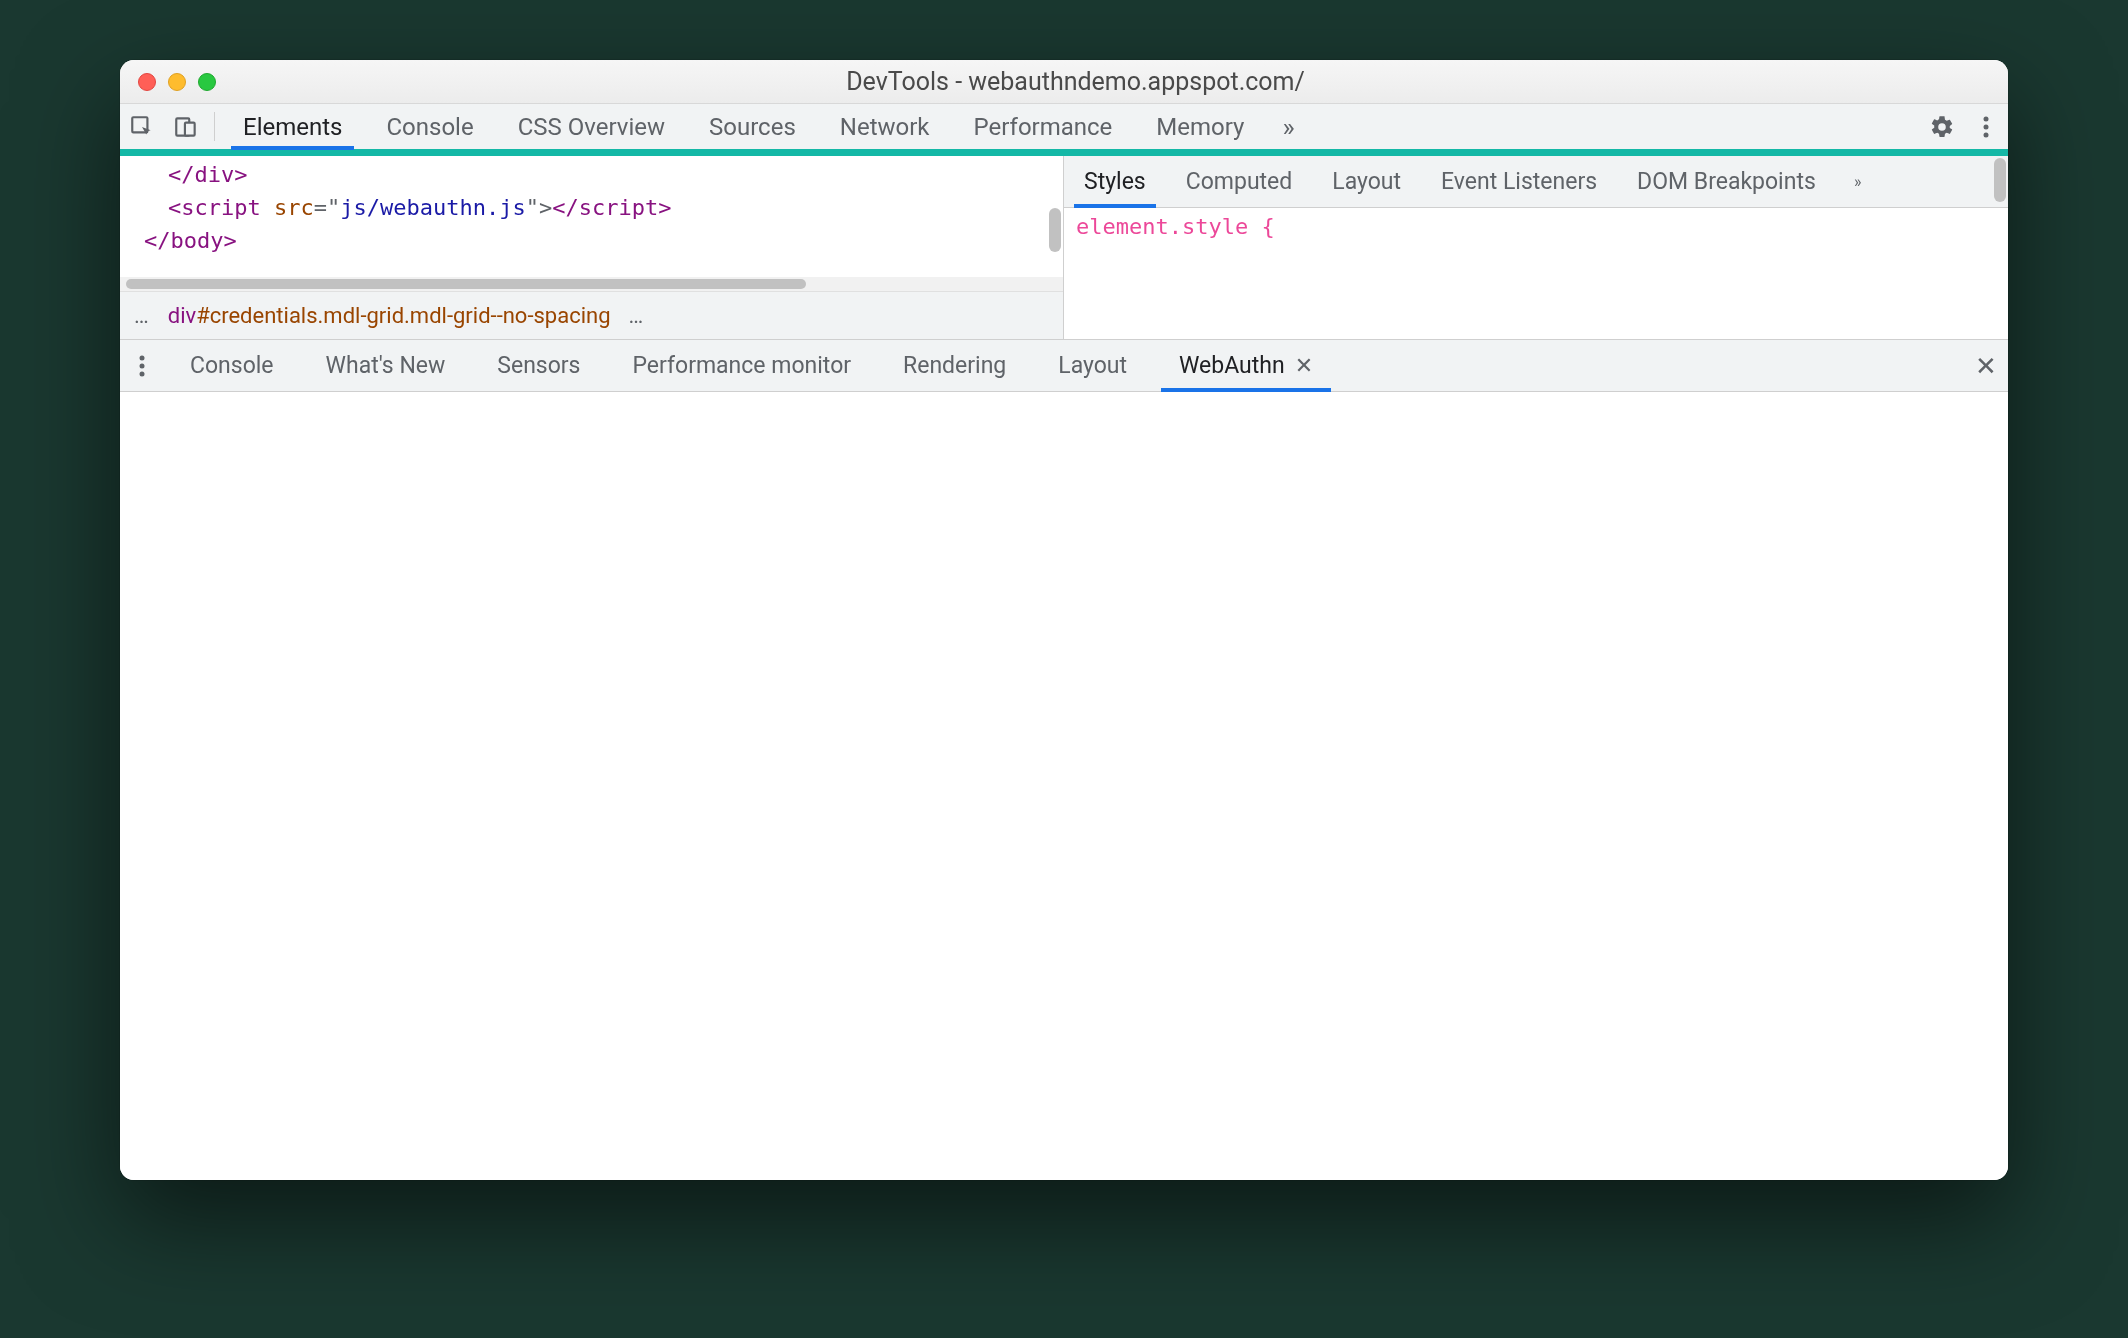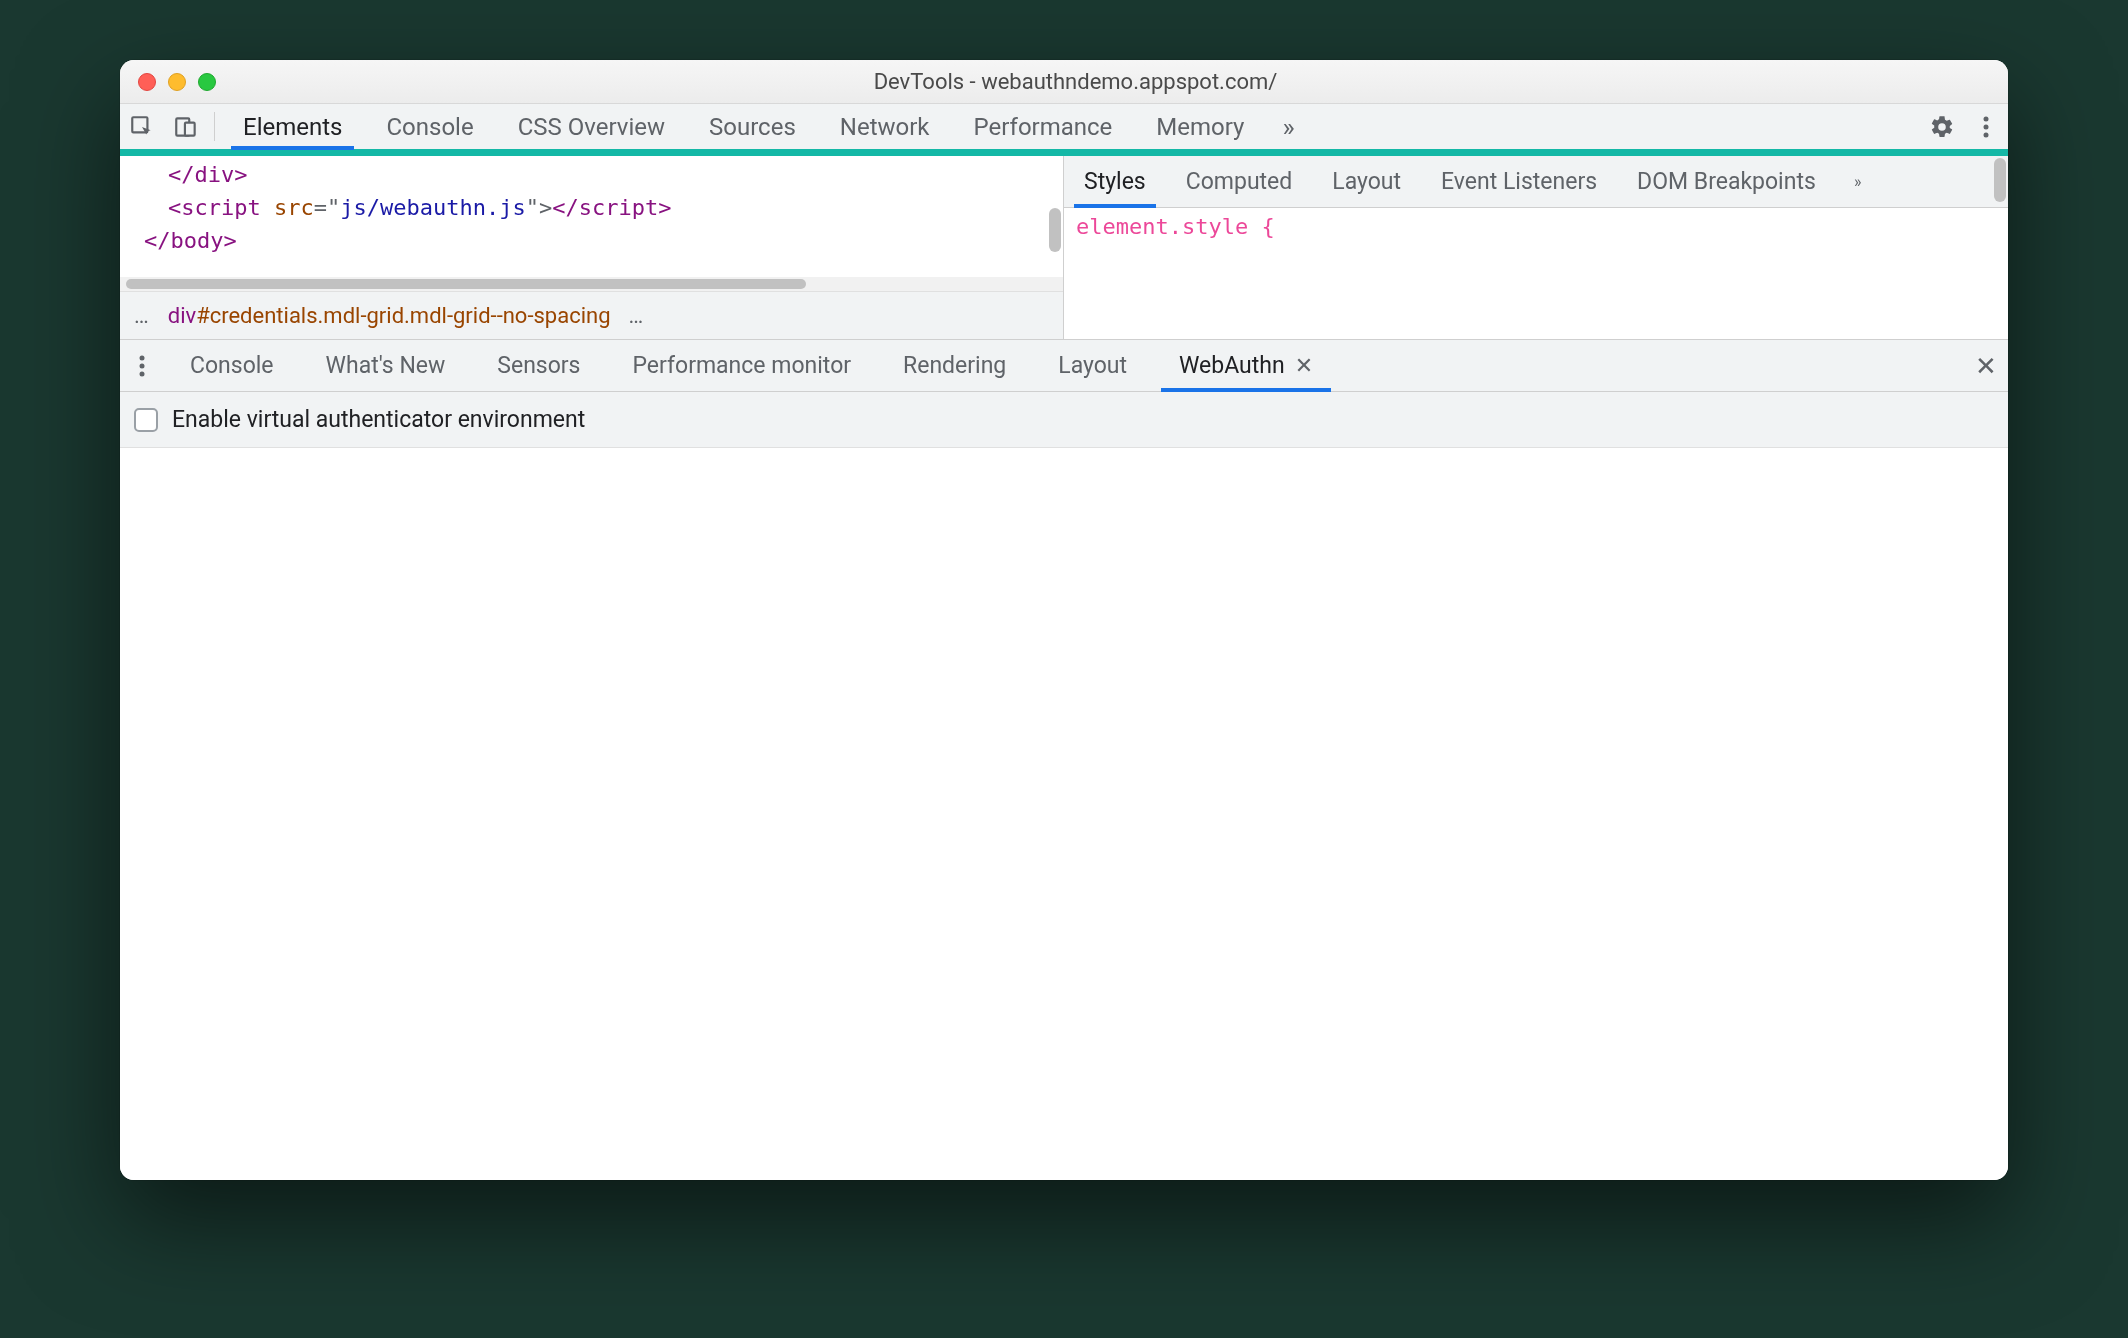--- a/index.html
+++ b/index.html
@@ -33,21 +33,21 @@
     position: relative;
     flex-shrink: 0;
   }
   .traffic { display: flex; gap: 12px; padding-left: 18px; }
   .dot { width: 18px; height: 18px; border-radius: 50%; }
   .dot.red { background:#ff5f57; border:1px solid #e24640;}
   .dot.yellow { background:#febc2e; border:1px solid #dfa023;}
   .dot.green { background:#28c840; border:1px solid #1fa82f;}
   .titletext {
     position:absolute; left:0; right:0; text-align:center;
-    font-size: 22px; color:#4a4a4a; font-weight:400;
+    font-size: 25px; color:#4a4a4a; font-weight:400;
     pointer-events:none;
     padding-left:23px;
   }
   
   .maintabs {
     height: 52px;
     background: #f1f3f4;
     border-bottom: 7px solid #14b8a6;
     display: flex;
     align-items: stretch;
@@ -294,19 +294,15 @@
         <span>Layout</span>
       </div>
     <div class="dtab active">
         <span>WebAuthn</span>
         <span class="x">✕</span>
       </div>
     <div class="spacer"></div>
     <div class="closex">✕</div>
   </div>
 
-  <div class="webauthnrow">
-    <div class="chk"></div>
-    <span>Enable virtual authenticator environment</span>
-  </div>
 
   <div class="content"></div>
 </div>
 
 </body></html>

